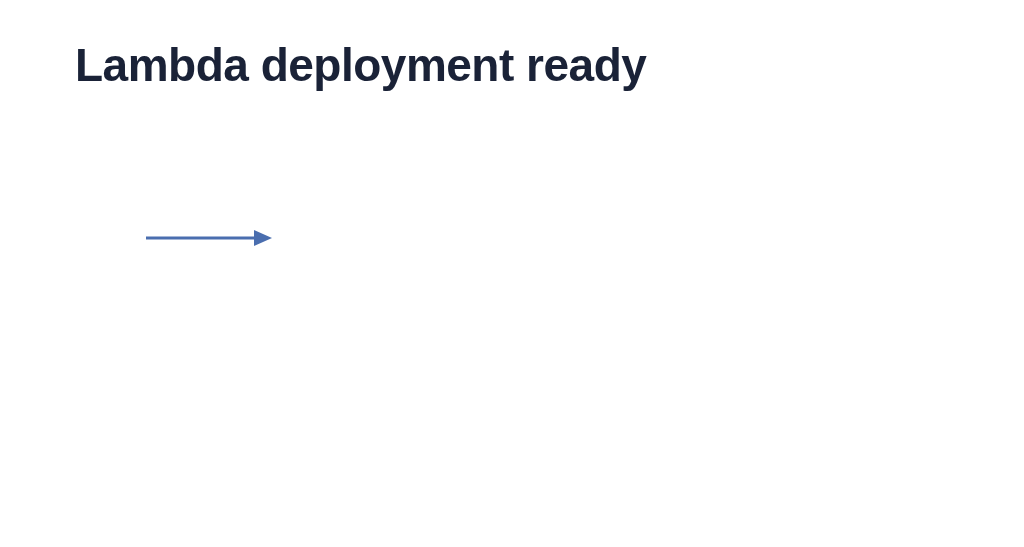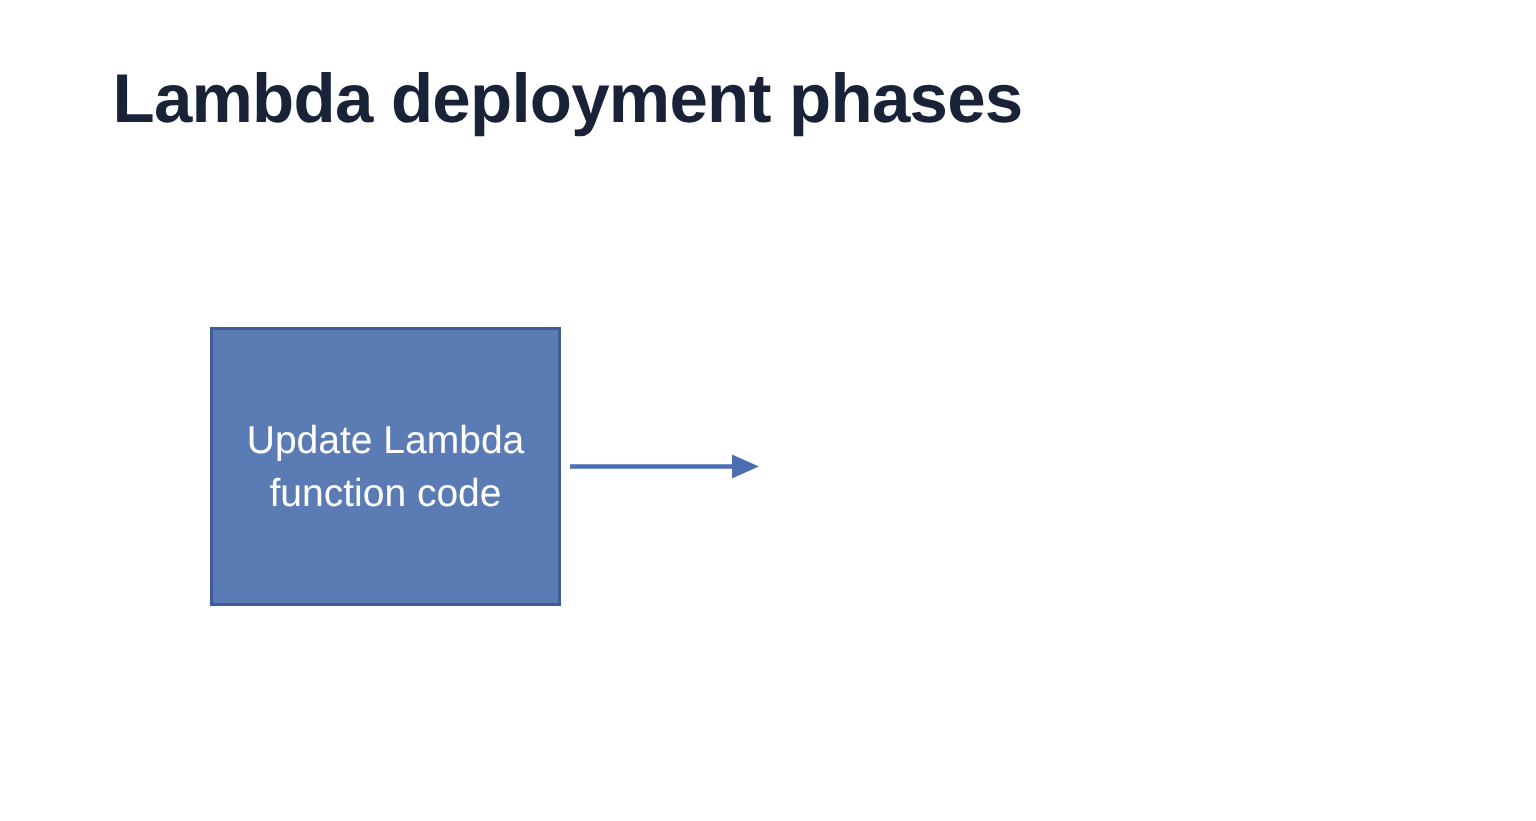--- a/index.html
+++ b/index.html
@@ -56,25 +56,22 @@
       justify-content: center;
     }
     .arrow-svg {
       width: 138px;
       height: 24px;
     }
   </style>
 </head>
 <body>
 
-<div class="title">Lambda deployment phases</div>
+<div class="title">Lambda deployment ready</div>
 
 <div class="diagram">
-  <div class="box">
-    <div class="box-text">Update Lambda function code</div>
-  </div>
   <div class="arrow-wrap">
     <svg class="arrow-svg" viewBox="0 0 138 24">
       <line x1="6" y1="12" x2="118" y2="12" stroke="#4a6eaf" stroke-width="3"></line>
       <polygon points="114,4 132,12 114,20" fill="#4a6eaf"></polygon>
     </svg>
   </div>
 </div>
 
 </body></html>

